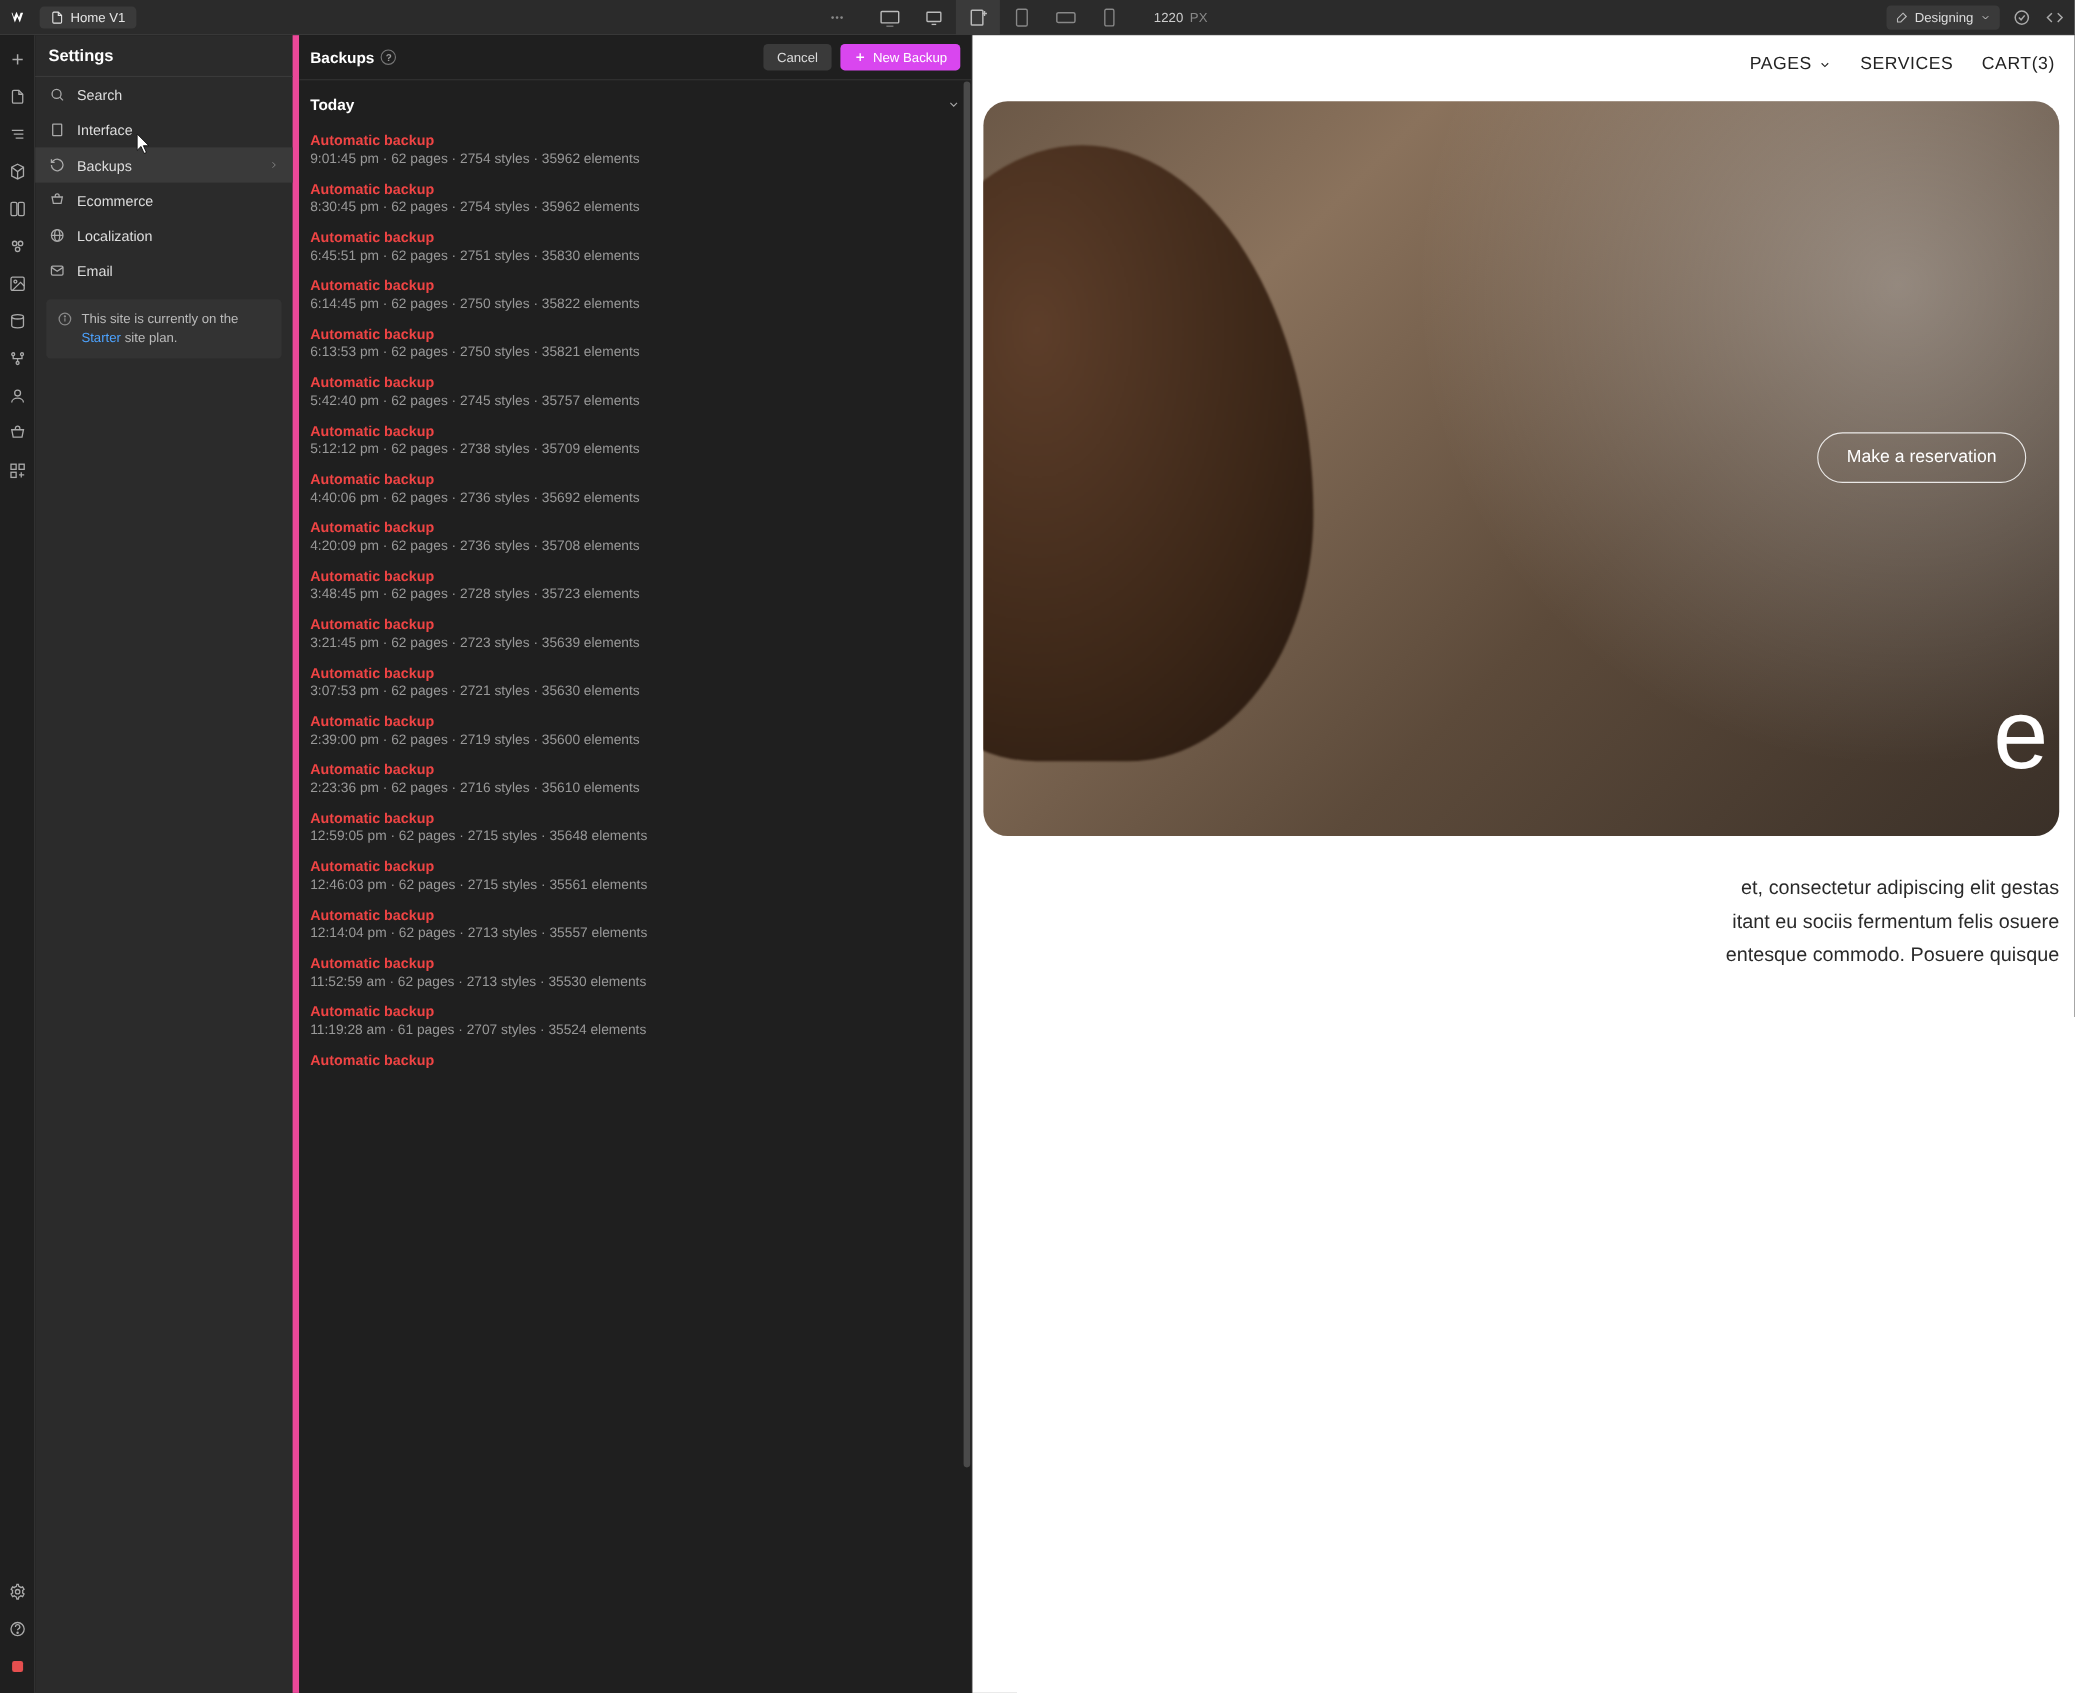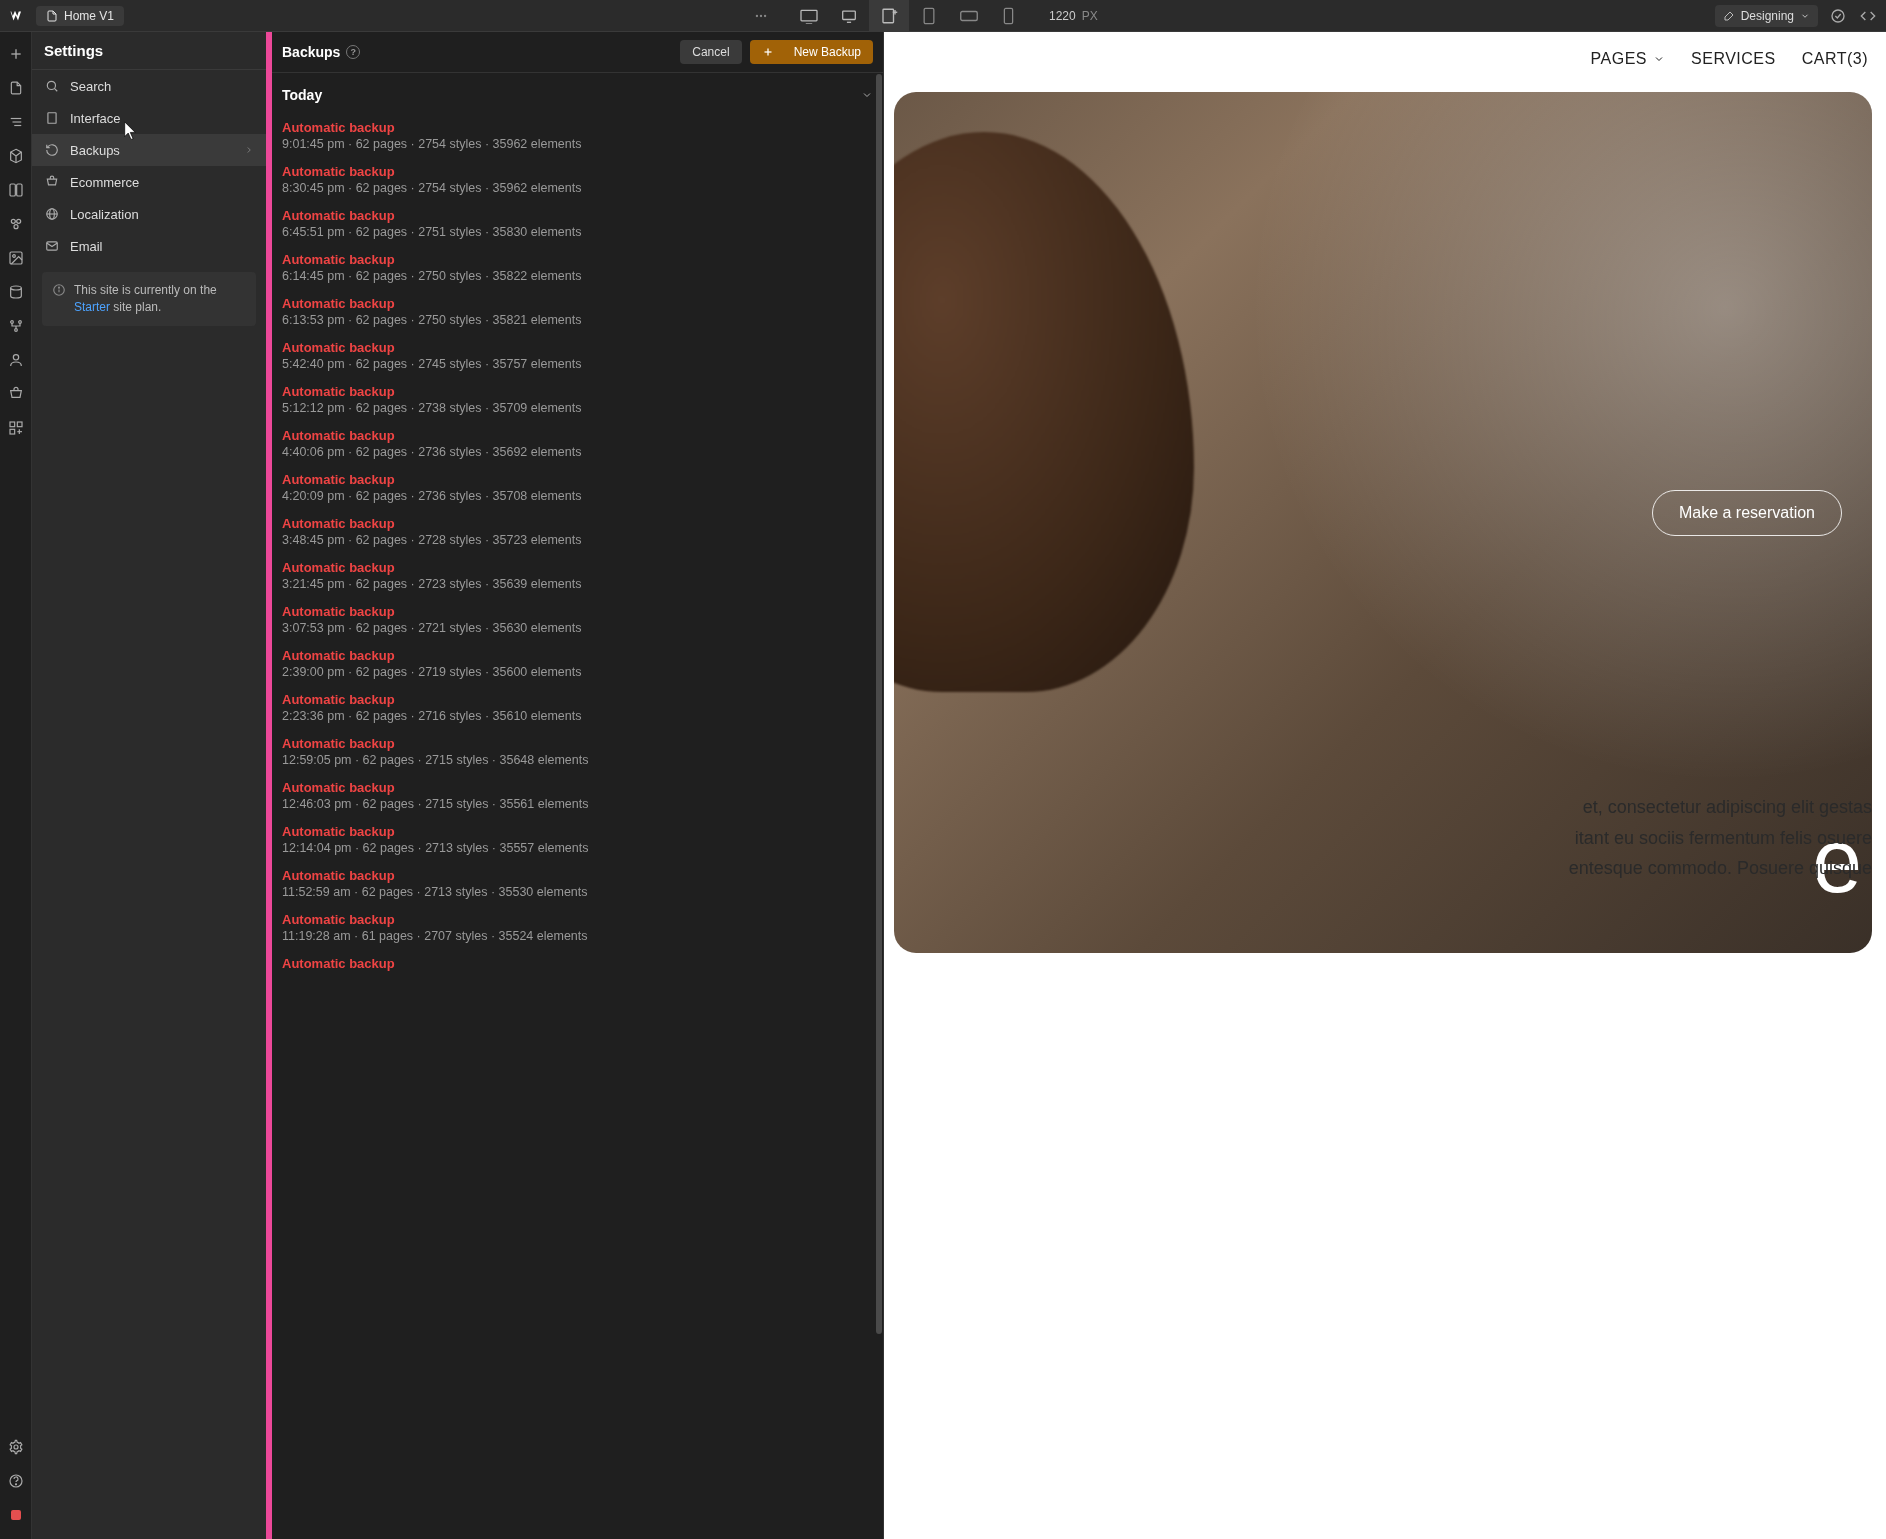--- a/index.html
+++ b/index.html
@@ -206,30 +206,30 @@
   .btn-cancel {
     background: #3a3a3a;
     border: none;
     color: #ddd;
     border-radius: 4px;
     padding: 5px 12px;
     font-size: 12px;
     cursor: pointer;
   }
   .btn-primary {
-    background: #a16207;
+    background: #d946ef;
     border: none;
     color: #fff;
     border-radius: 4px;
     padding: 5px 12px;
     font-size: 12px;
     cursor: pointer;
     display: flex;
     align-items: center;
-    gap: 20px;
+    gap: 6px;
   }
   .backups-scroll {
     flex: 1;
     overflow-y: auto;
     padding: 10px 10px 0 10px;
   }
   .group-header {
     display: flex;
     align-items: center;
     justify-content: space-between;
@@ -285,21 +285,21 @@
     font-size: 16px;
     color: #222;
     letter-spacing: 0.5px;
   }
   .site-nav .nav-link { display:flex; align-items:center; gap:6px; cursor:pointer;}
   .hero {
     position: absolute;
     top: 60px;
     left: 10px;
     right: 14px;
-    height: 861px;
+    height: 668px;
     background: linear-gradient(135deg, #6b5847 0%, #8a725c 25%, #5c4a3a 60%, #3a3028 100%);
     border-radius: 22px;
     overflow: hidden;
     display: flex;
     align-items: center;
     justify-content: flex-end;
     padding-right: 30px;
   }
   
   .hero::before {

